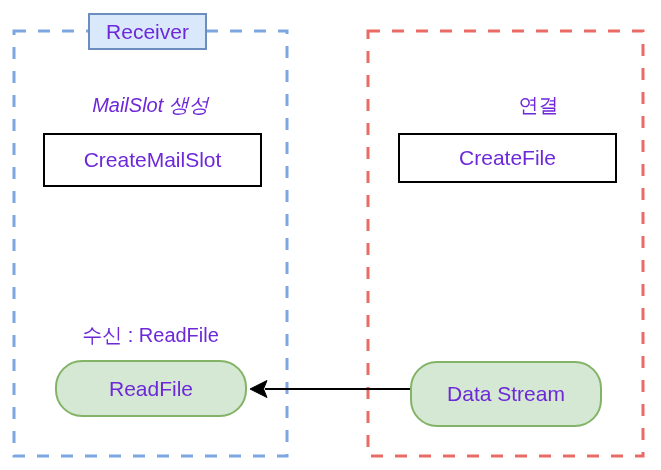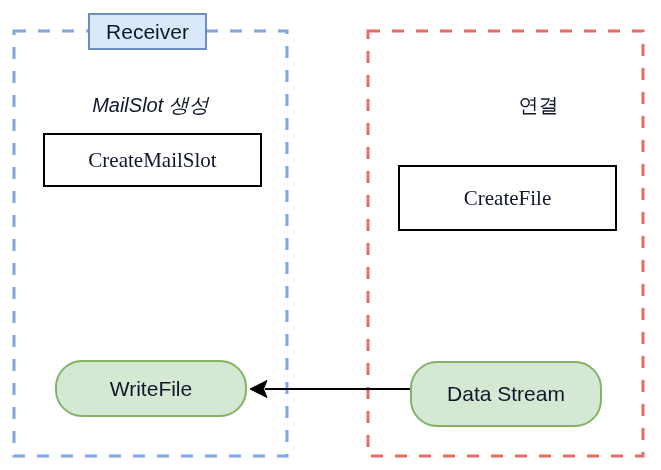--- a/index.html
+++ b/index.html
@@ -2,21 +2,21 @@
 <html><head>
 <meta charset="utf-8">
 <style>
   html,body{margin:0;padding:0;background:#ffffff;}
   #canvas{
     position:relative;
     width:661px;
     height:470px;
     background:#ffffff;
     font-family:"Liberation Sans", sans-serif;
-    color:#0f172a;
+    color:#6d28d9;
     overflow:hidden;
   }
   #shapes-svg{position:absolute;left:0;top:0;width:661px;height:470px;}
   .abs{position:absolute;box-sizing:border-box;}
   .group-label{
     display:flex;align-items:center;justify-content:center;
     font-size:21px;line-height:1;
   }
   .receiver-label{
     left:88px;top:13px;width:119px;height:37px;
@@ -30,24 +30,23 @@
     text-align:center;font-size:20px;line-height:26px;height:26px;
   }
   .cap-recv-1{left:14px;top:92px;width:273px;font-style:italic;}
   .cap-send-1{left:368px;top:92px;width:275px;margin-left:33px;}
   .cap-recv-2{left:14px;top:322px;width:273px;}
   .cap-send-2{left:368px;top:322px;width:275px;}
   .api-box{
     display:flex;align-items:center;justify-content:center;
     background:#ffffff;border:2px solid #000000;
     font-size:21px;
-    font-family:Liberation Serif, serif;
   }
   .box-createmailslot{left:43px;top:133px;width:219px;height:54px;}
-  .box-createfile{left:398px;top:133px;width:219px;height:66px;margin-top:32px;}
+  .box-createfile{left:398px;top:133px;width:219px;height:50px;}
   .pill{
     display:flex;align-items:center;justify-content:center;
     background:#d5e8d4;border:2px solid #82b366;border-radius:27px;
     font-size:21px;
   }
   .pill-mailslot{left:55px;top:360px;width:192px;height:57px;}
   .pill-datastream{left:410px;top:361px;width:192px;height:66px;text-align:right;}
 </style>
 </head>
 <body>
@@ -67,23 +66,24 @@
   <div class="abs group-label receiver-label">
     <span>Receiver</span>
   </div>
 
   <div class="abs caption cap-recv-1">MailSlot 생성</div>
 
   <div class="abs api-box box-createmailslot">
     <span>CreateMailSlot</span>
   </div>
 
+  <div class="abs caption cap-recv-2">수신 : ReadFile</div>
 
   <div class="abs pill pill-mailslot">
-    <span>WriteFile</span>
+    <span>ReadFile</span>
   </div>
 
 
   <div class="abs caption cap-send-1">연결</div>
 
   <div class="abs api-box box-createfile">
     <span>CreateFile</span>
   </div>
 
 

